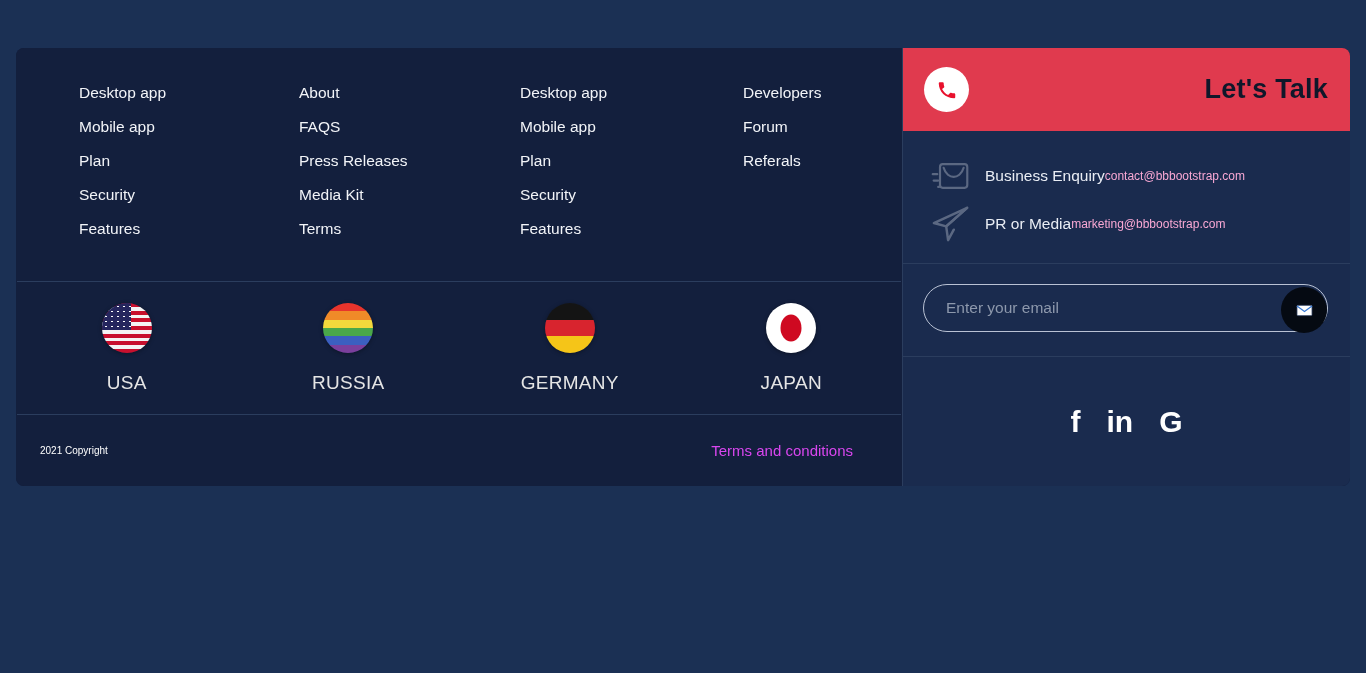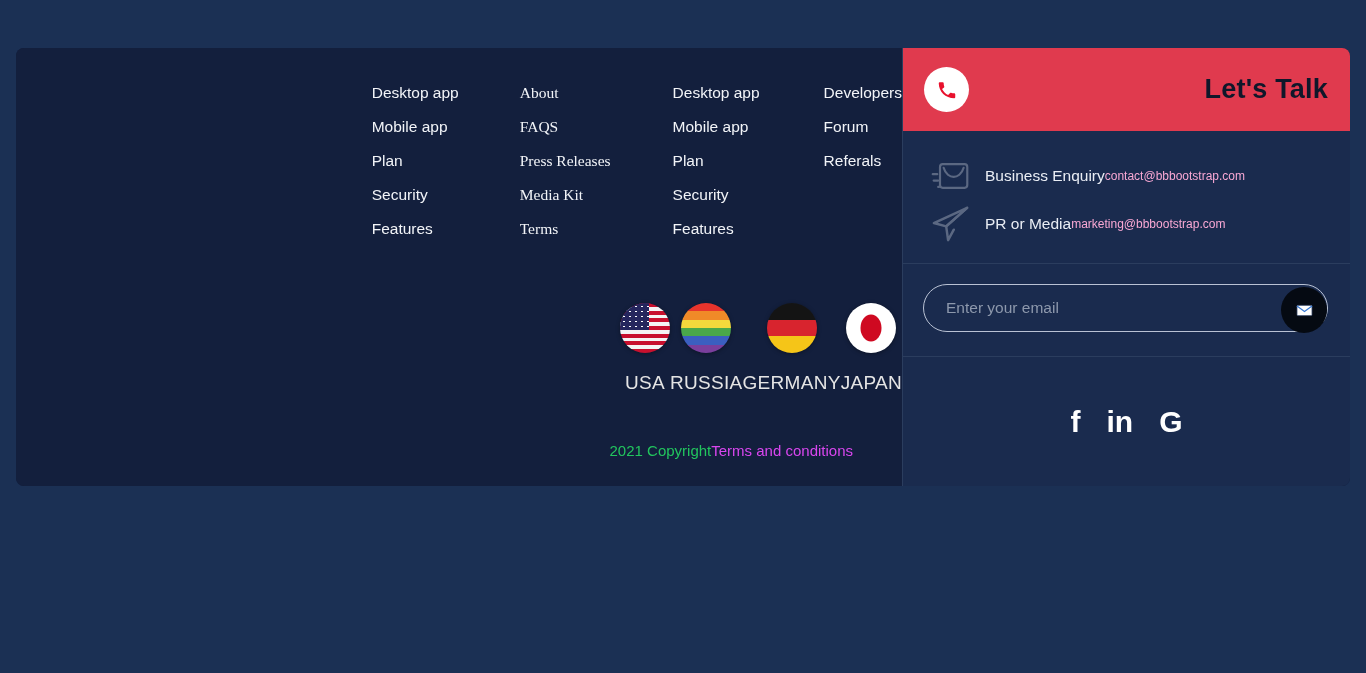--- a/index.html
+++ b/index.html
@@ -20,31 +20,30 @@
     display: flex;
     overflow: hidden;
   }
 
   
   .left-side {
     width: 886px;
     display: flex;
     flex-direction: column;
     background: #131f3d;
-    align-items: flex-end;
   }
 
   .link-columns {
     display: flex;
     padding: 28px 0 0 0;
     height: 233px;
   }
   .link-col { flex: 1; padding-left: 63px; }
   .link-col:nth-child(1) { padding-left: 63px; }
-  .link-col:nth-child(2) { padding-left: 61px; font-family: Liberation Serif, serif; }
+  .link-col:nth-child(2) { padding-left: 61px; }
   .link-col:nth-child(3) { padding-left: 62px; }
   .link-col:nth-child(4) { padding-left: 64px; }
 
   .link-item {
     display: block;
     color: #f2f4f8;
     font-size: 15.5px;
     line-height: 34px;
     text-decoration: none;
     cursor: pointer;
@@ -140,21 +139,21 @@
   }
 
   
   .bottom-bar {
     height: 71px;
     display: flex;
     align-items: center;
     justify-content: space-between;
     padding: 0 24px 0 24px;
   }
-  .copyright { color: #22c55e; font-size: 15px; }
+  .copyright { color: #ffffff; font-size: 10px; }
   .terms {
     color: #d946ef; font-size: 15px;
     text-decoration: none; cursor: pointer;
     margin-right: 25px;
   }
 
   
   .right-side {
     width: 448px;
     background: #1a2b4e;

